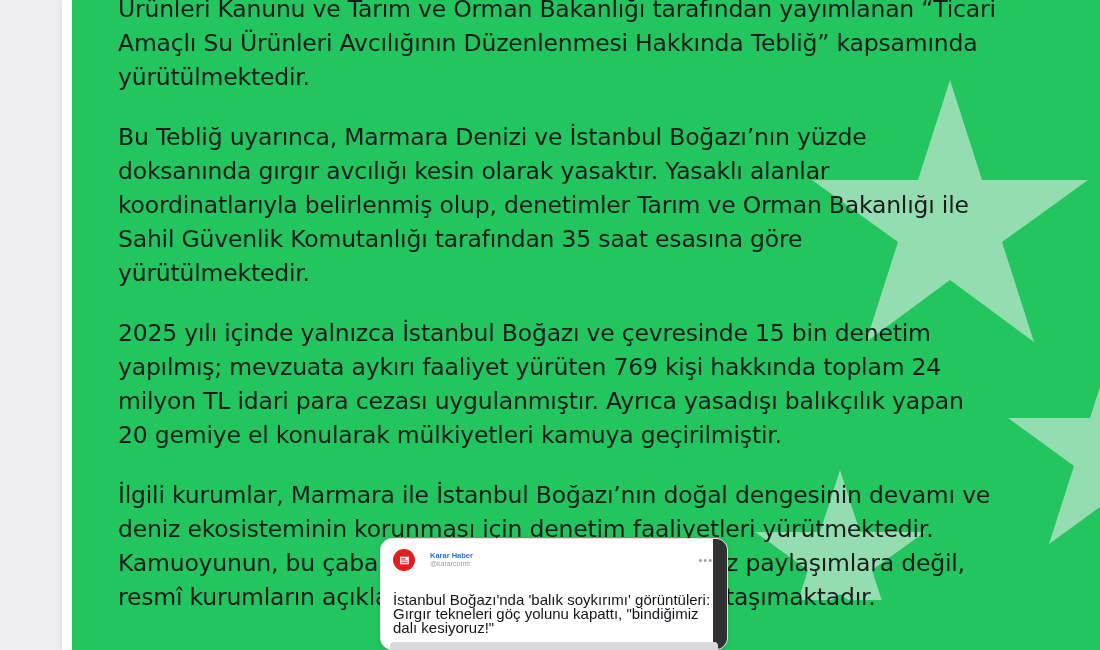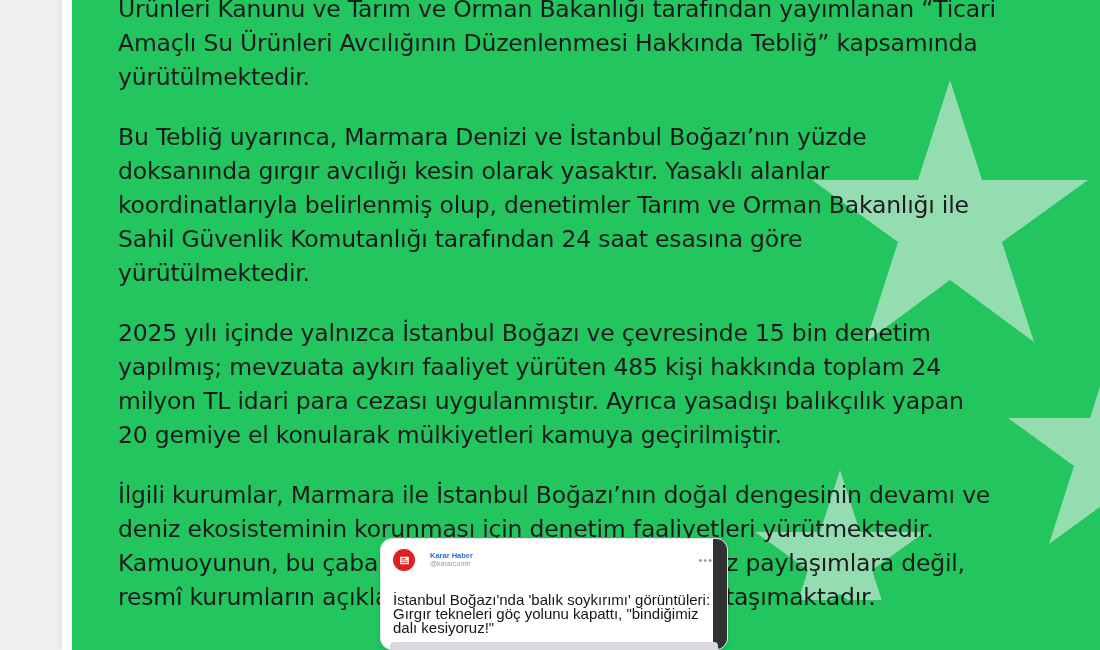--- a/index.html
+++ b/index.html
@@ -183,22 +183,22 @@
       <g fill="#f2f2f4">
         <polygon points="230,40 262,140 368,140 282,202 314,302 230,240 146,302 178,202 92,140 198,140"></polygon>
         <polygon points="395,300 420,378 502,378 436,426 461,504 395,456 329,504 354,426 288,378 370,378"></polygon>
         <polygon points="120,430 140,492 205,492 152,530 172,592 120,554 68,592 88,530 35,492 100,492"></polygon>
       </g>
     </svg>
   </div>
 
   <div class="content">
     <p class="para first">Ürünleri Kanunu ve Tarım ve Orman Bakanlığı tarafından yayımlanan “Ticari Amaçlı Su Ürünleri Avcılığının Düzenlenmesi Hakkında Tebliğ” kapsamında yürütülmektedir.</p>
-    <p class="para">Bu Tebliğ uyarınca, Marmara Denizi ve İstanbul Boğazı’nın yüzde doksanında gırgır avcılığı kesin olarak yasaktır. Yasaklı alanlar koordinatlarıyla belirlenmiş olup, denetimler Tarım ve Orman Bakanlığı ile Sahil Güvenlik Komutanlığı tarafından 24 saat esasına göre yürütülmektedir.</p>
-    <p class="para">2025 yılı içinde yalnızca İstanbul Boğazı ve çevresinde 15 bin denetim yapılmış; mevzuata aykırı faaliyet yürüten 485 kişi hakkında toplam 24 milyon TL idari para cezası uygulanmıştır. Ayrıca yasadışı balıkçılık yapan 20 gemiye el konularak mülkiyetleri kamuya geçirilmiştir.</p>
+    <p class="para">Bu Tebliğ uyarınca, Marmara Denizi ve İstanbul Boğazı’nın yüzde doksanında gırgır avcılığı kesin olarak yasaktır. Yasaklı alanlar koordinatlarıyla belirlenmiş olup, denetimler Tarım ve Orman Bakanlığı ile Sahil Güvenlik Komutanlığı tarafından 35 saat esasına göre yürütülmektedir.</p>
+    <p class="para">2025 yılı içinde yalnızca İstanbul Boğazı ve çevresinde 15 bin denetim yapılmış; mevzuata aykırı faaliyet yürüten 769 kişi hakkında toplam 24 milyon TL idari para cezası uygulanmıştır. Ayrıca yasadışı balıkçılık yapan 20 gemiye el konularak mülkiyetleri kamuya geçirilmiştir.</p>
     <p class="para">İlgili kurumlar, Marmara ile İstanbul Boğazı’nın doğal dengesinin devamı ve deniz ekosisteminin korunması için denetim faaliyetleri yürütmektedir. Kamuoyunun, bu çabaları gölgelemeye yönelik asılsız paylaşımlara değil, resmî kurumların açıklamalarına itibar etmesi önem taşımaktadır.</p>
   </div>
 
   <div class="preview-wrap">
     <div class="preview-card">
       <div class="pv-head">
         <div class="pv-avatar">
           <svg viewBox="0 0 24 24" xmlns="http://www.w3.org/2000/svg">
             <path d="M4 5h16v14H4z" fill="#ffffff"></path>
             <path d="M6 8h8v2H6zM6 12h12v1.5H6zM6 15h12v1.5H6z" fill="#e02020"></path>

